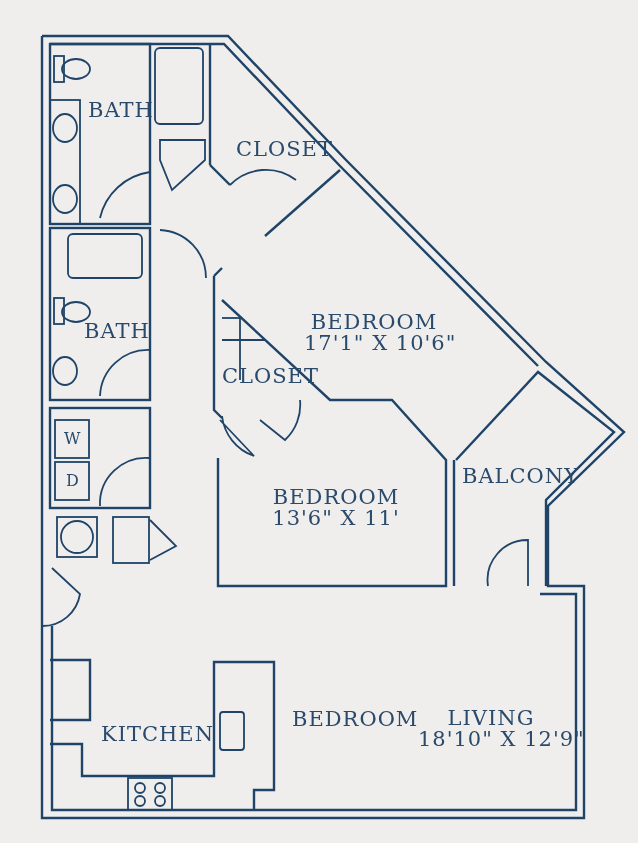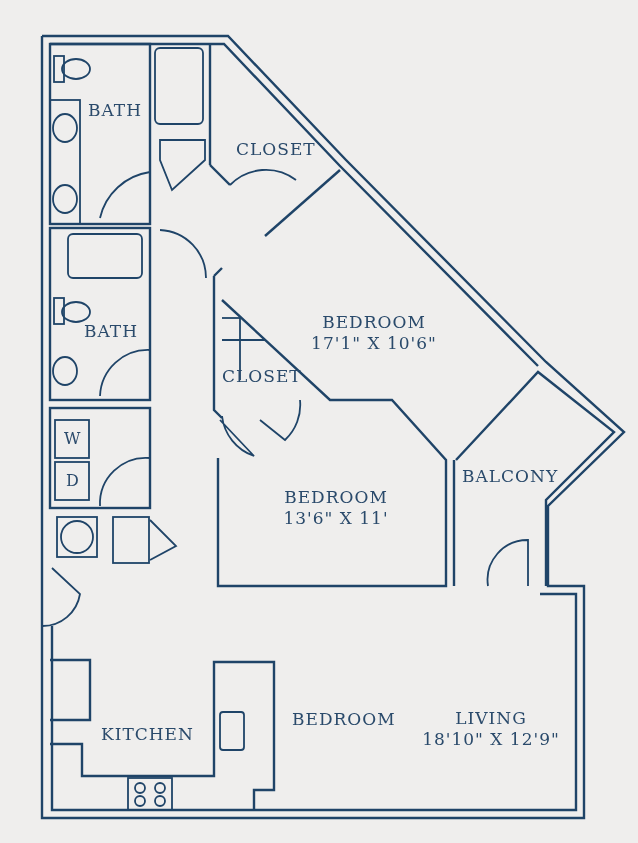--- a/index.html
+++ b/index.html
@@ -1,20 +1,20 @@
 <!DOCTYPE html>
 <html><head>
 <meta charset="utf-8">
 <style>
   html,body{margin:0;padding:0;background:#efeeed;}
   body{width:638px;height:843px;position:relative;overflow:hidden;}
   svg{position:absolute;left:0;top:0;}
   .w{fill:none;stroke:#1f4468;stroke-width:2.4;stroke-linejoin:miter;}
   .t{fill:none;stroke:#1f4468;stroke-width:1.8;}
-  .lbl{position:absolute;color:#2a4a6b;font-family:"DejaVu Serif",serif;font-size:17px;letter-spacing:1px;text-align:center;line-height:21px;white-space:nowrap;}
+  .lbl{position:absolute;color:#2a4a6b;font-family:"DejaVu Serif",serif;font-size:21px;letter-spacing:1px;text-align:center;line-height:21px;white-space:nowrap;}
   .sm{font-size:16px;}
 </style>
 </head>
 <body>
 
 <svg width="638" height="843" viewBox="0 0 638 843">
 
   <path class="w" d="M42 36 H228 L346 160 L546 362 L624 432 L548 506 V586 H584 V818 H42 V626 M42 626 V36"></path>
   <path class="w" d="M50 44 H224 L340 166 L538 366 M52 626 V810 H576 V594 H540"></path>
 

